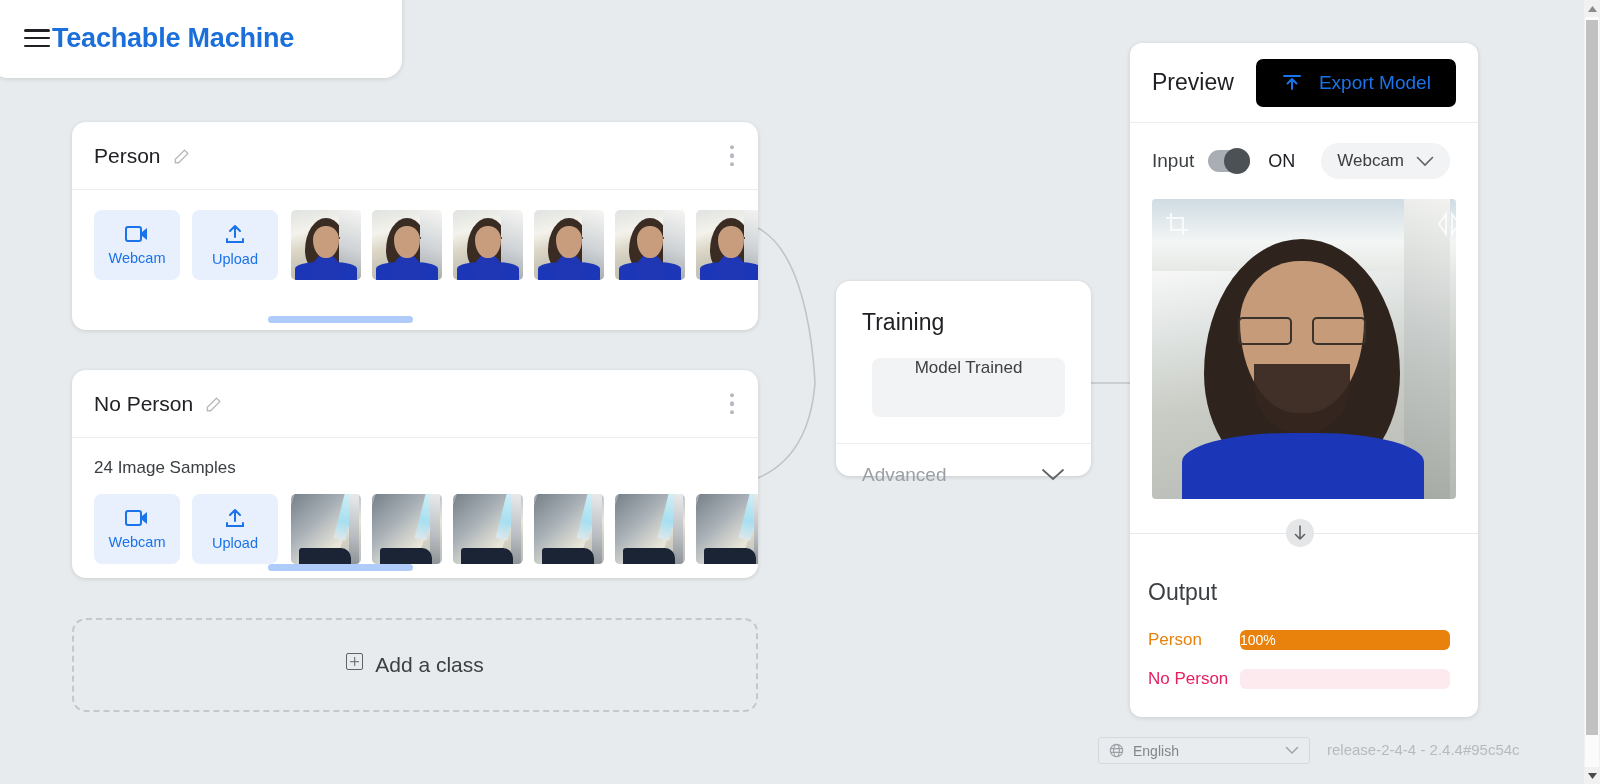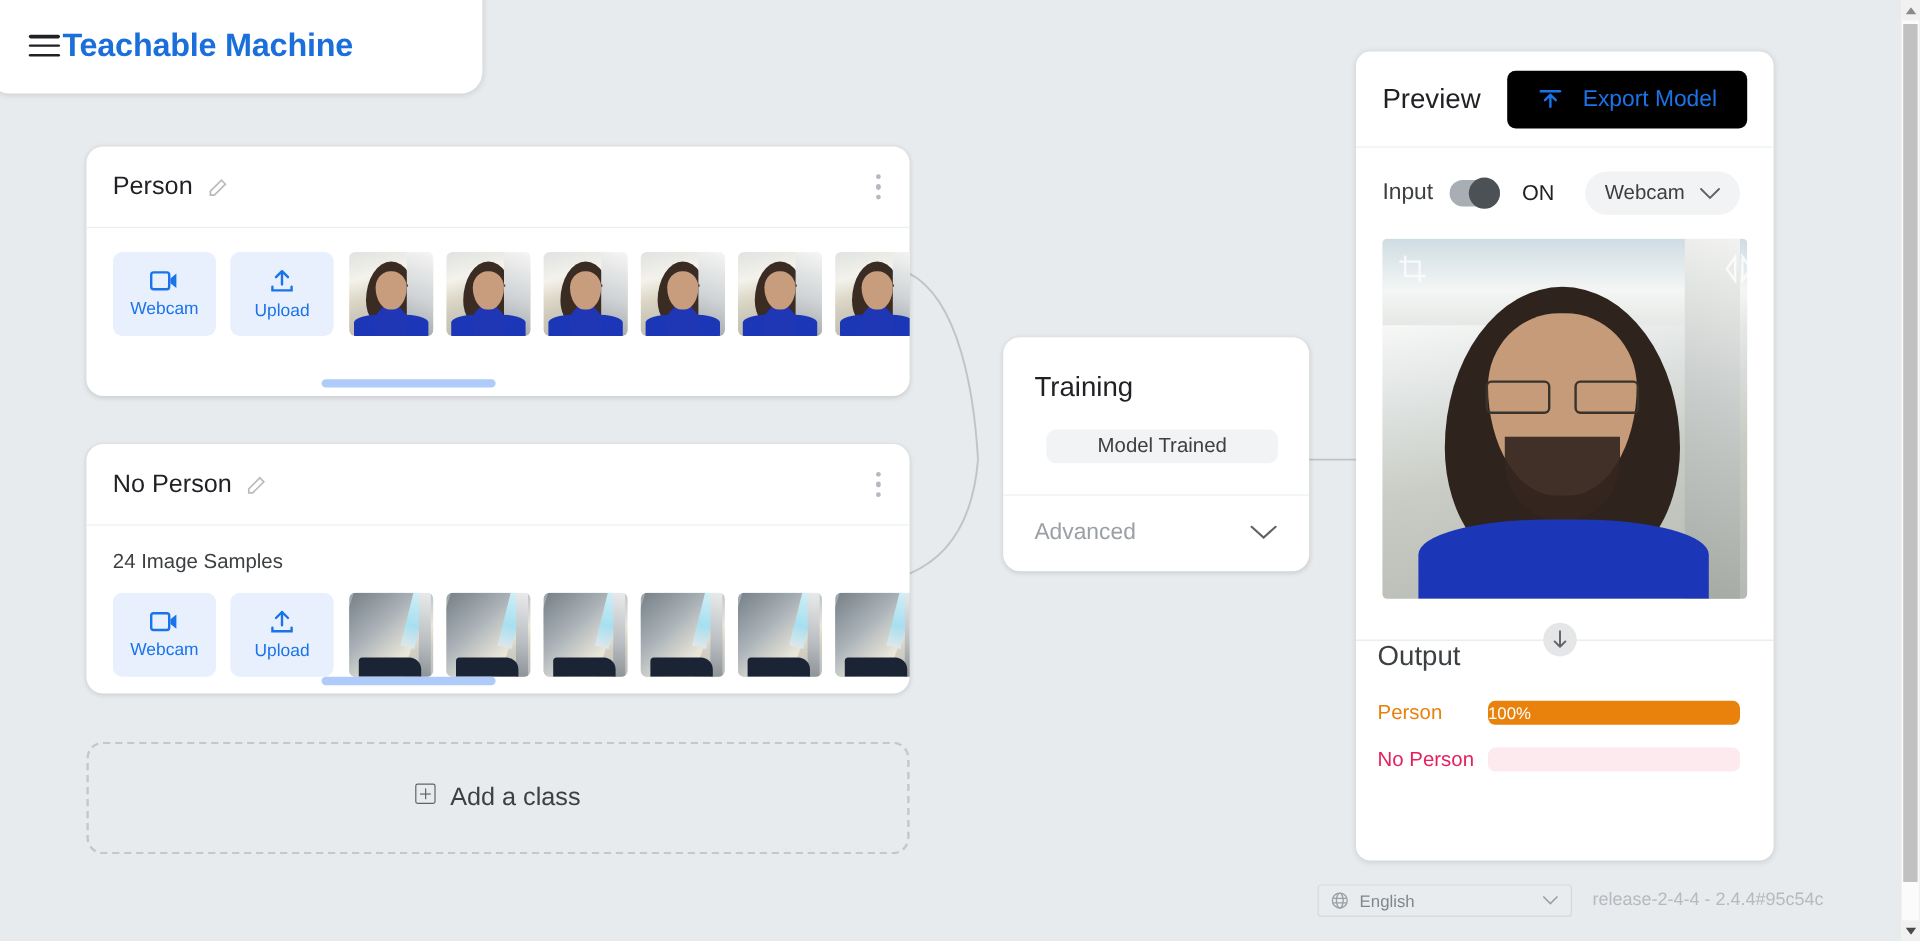--- a/index.html
+++ b/index.html
@@ -102,22 +102,22 @@
   .plus-box::before { left:50%; top:3px; bottom:3px; width:1.6px; transform:translateX(-50%); }
   .plus-box::after { top:50%; left:3px; right:3px; height:1.6px; transform:translateY(-50%); }
 
   
   .training {
     position: absolute; background: #fff; border-radius: 14px;
     box-shadow: 0 1px 4px rgba(0,0,0,.13);
   }
   .training h2 { font-size: 23px; color: #202124; font-weight: normal; padding: 28px 0 0 26px; }
   .train-btn {
-    margin: 22px 26px 26px 36px; height: 28px; background: #f1f3f4; border-radius: 8px;
-    display: flex; align-items: center; justify-content: center;
+    margin: 22px 26px 26px 36px; height: 59px; background: #f1f3f4; border-radius: 8px;
+    display: flex; align-items: flex-start; justify-content: center;
     font-size: 17px; color: #3c4043; cursor: pointer;
   }
   .adv-row {
     border-top: 1px solid #eceef0; height: 62px; display:flex; align-items:center;
     padding: 0 26px; justify-content: space-between; cursor: pointer;
   }
   .adv-row .t { font-size: 19px; color: #9aa0a6; }
 
   
   .preview {
@@ -420,21 +420,21 @@
       </svg>
     </div>
 
     <div class="divider-arrow" style="left:0; right:0; top:490px;"></div>
     <div class="arrow-badge" style="left:156px; top:476px;">
       <svg width="14" height="16" viewBox="0 0 14 16">
         <path d="M7 1 L7 14 M7 14 L2.5 9.5 M7 14 L11.5 9.5" fill="none" stroke="#5f6368" stroke-width="1.6" stroke-linecap="round"></path>
       </svg>
     </div>
 
-    <div style="padding: 34px 0 0 18px;">
+    <div style="padding: 34px 0 0 18px; margin-top: 46px;">
       <div class="out-title">Output</div>
 
       <div class="out-row" style="margin-top:24px;">
         <div class="out-name" style="color:#e8820c;">Person</div>
         <div class="out-bar" style="width:210px; background:#e8820c;">
           <span class="pct">100%</span>
         </div>
       </div>
 
       <div class="out-row" style="margin-top:19px;">

